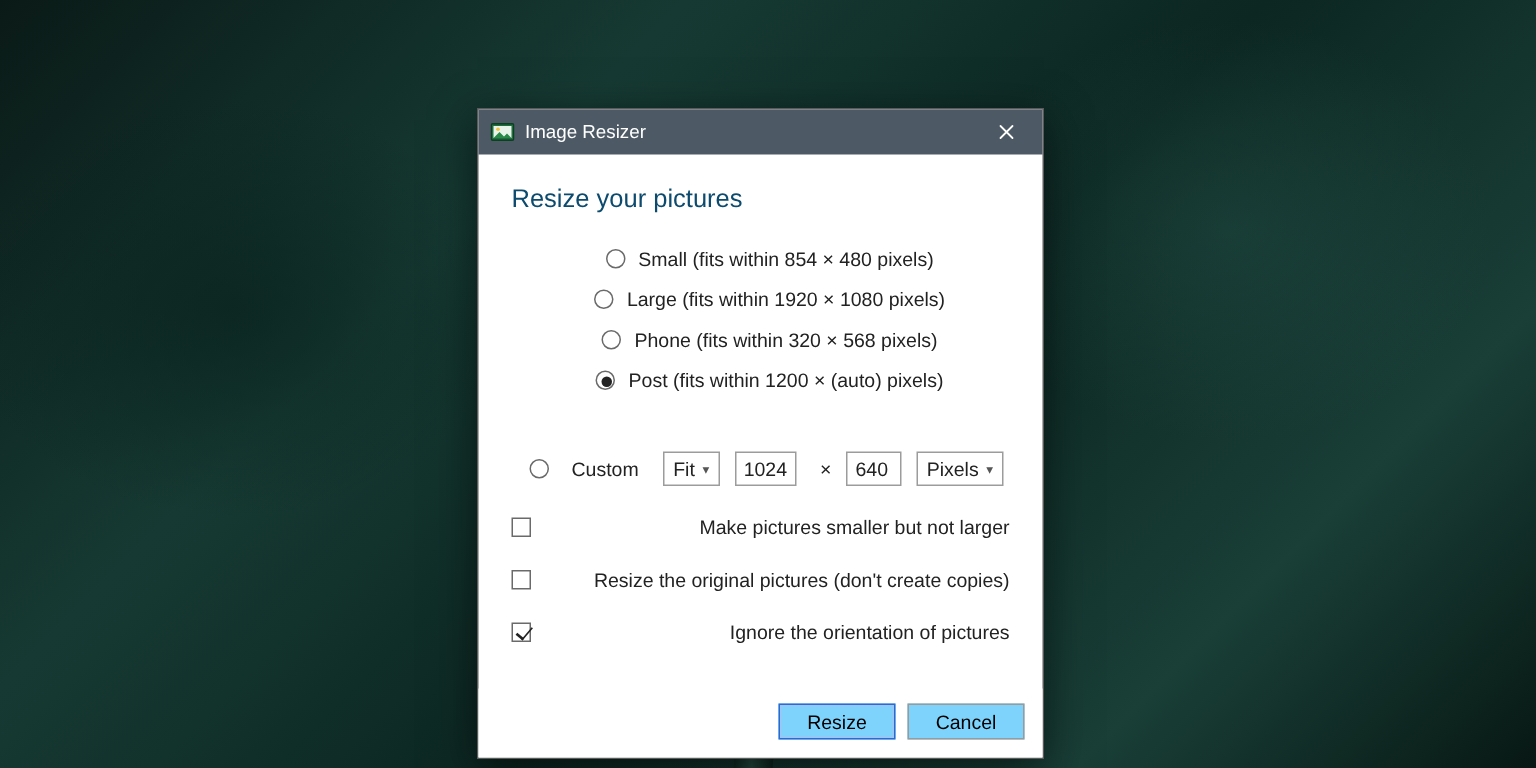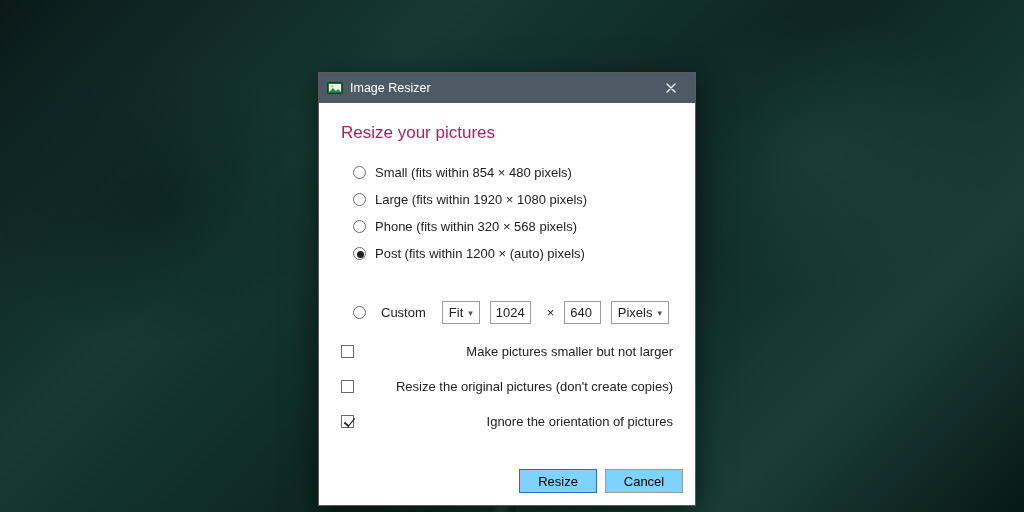--- a/index.html
+++ b/index.html
@@ -52,31 +52,32 @@
   }
   .titlebar .title { font-size: 12.5px; flex: 0 0 auto; }
   .titlebar .spacer { flex: 1 1 auto; }
   .titlebar .close {
     width: 44px; height: 30px;
     display: flex; align-items: center; justify-content: center;
     color: #ffffff;
   }
   .content { padding: 16px 22px 10px 22px; }
   .heading {
-    color: #be185d;
+    color: #0c4a6e;
     font-size: 17px;
     font-weight: 400;
     margin: 4px 0 18px 0;
   }
   .instr { margin: 0 0 12px 0; }
   .options { margin: 0 0 14px 12px; }
   .opt {
     display: flex; align-items: center;
     margin: 5px 0;
     min-height: 22px;
+    justify-content: center;
   }
   .radio {
     width: 13px; height: 13px;
     border: 1px solid #6a6a6a;
     border-radius: 50%;
     margin-right: 9px;
     position: relative;
     flex: 0 0 auto;
     background: #fff;
   }

